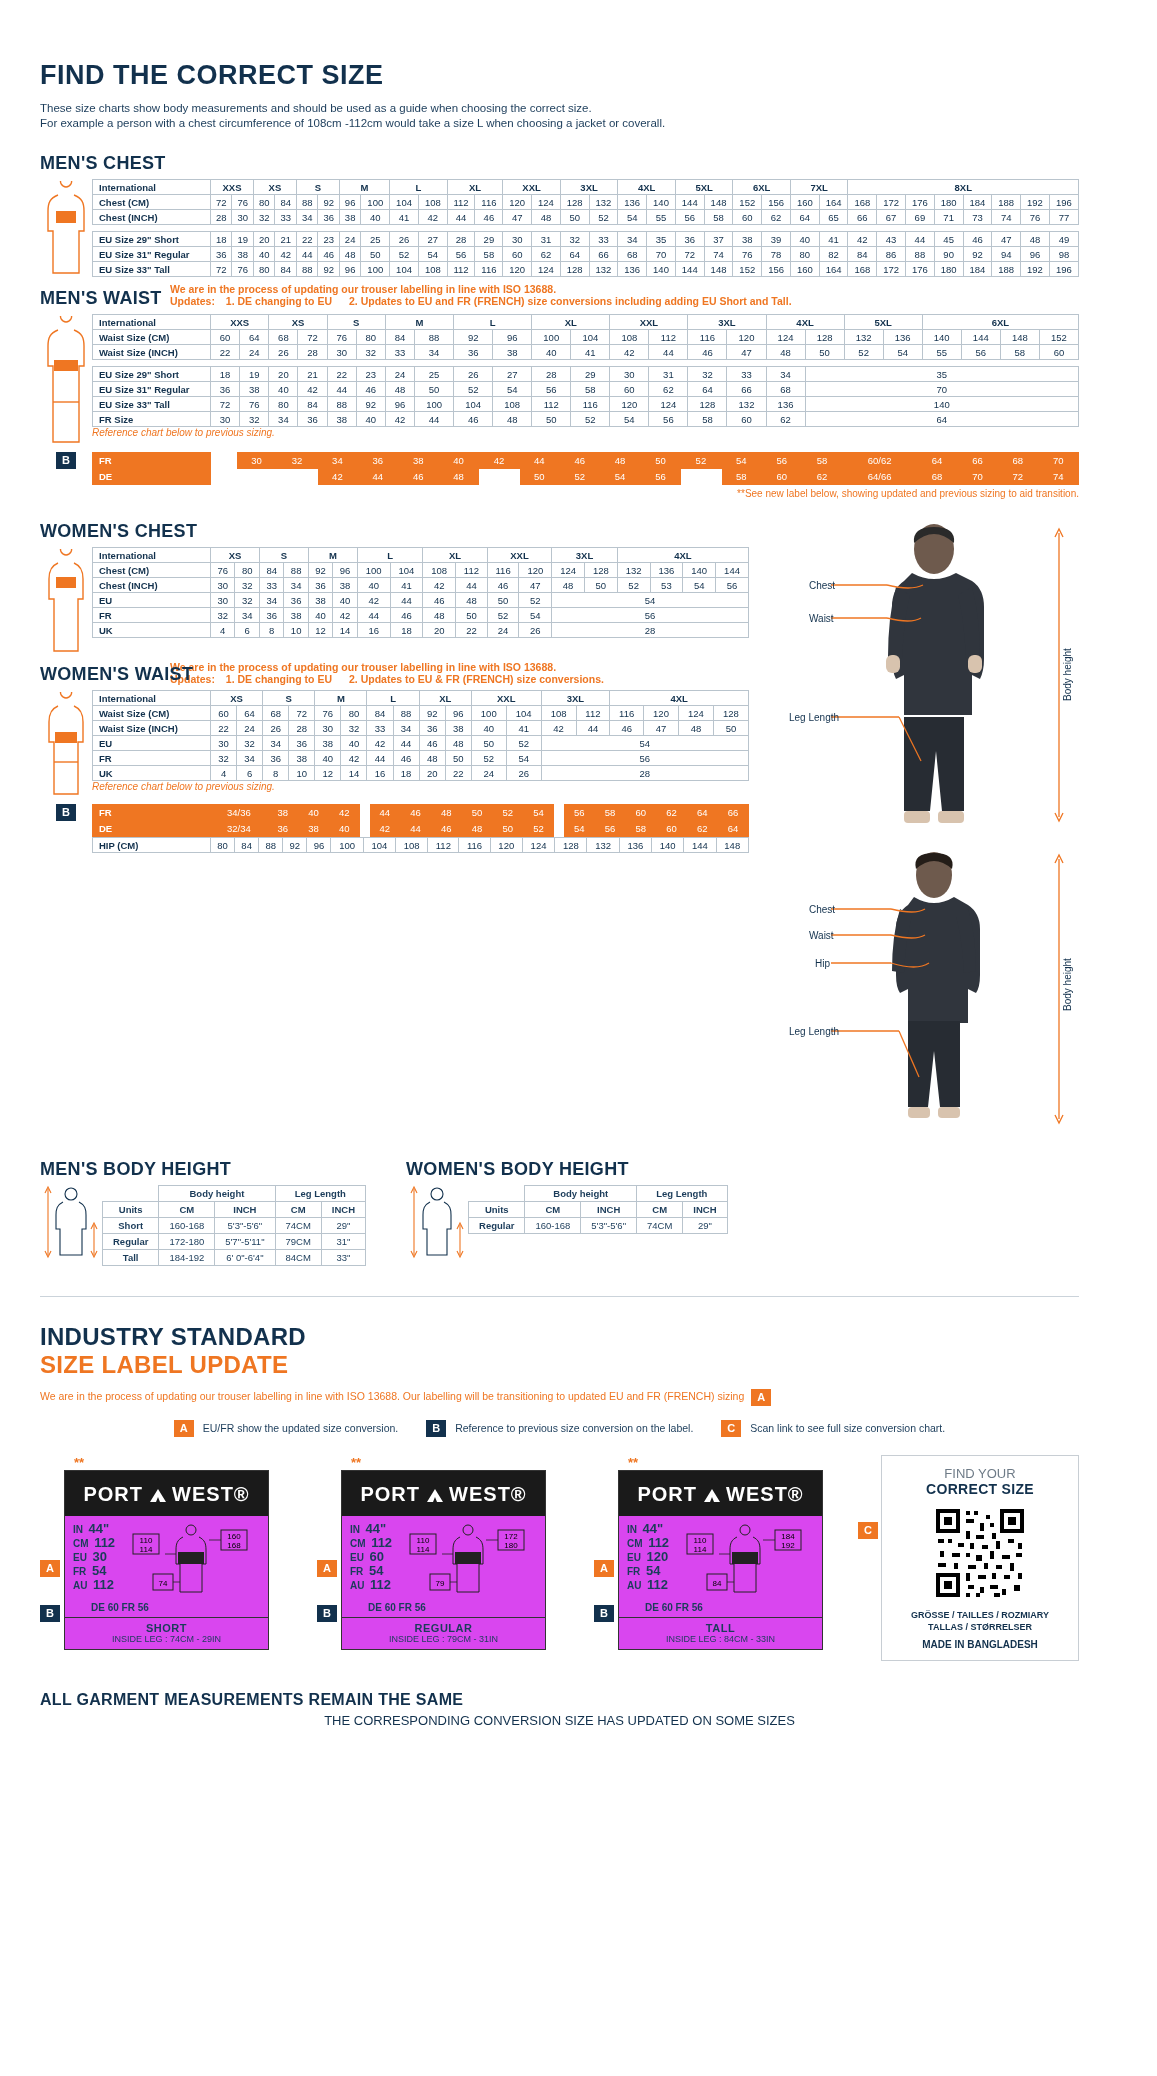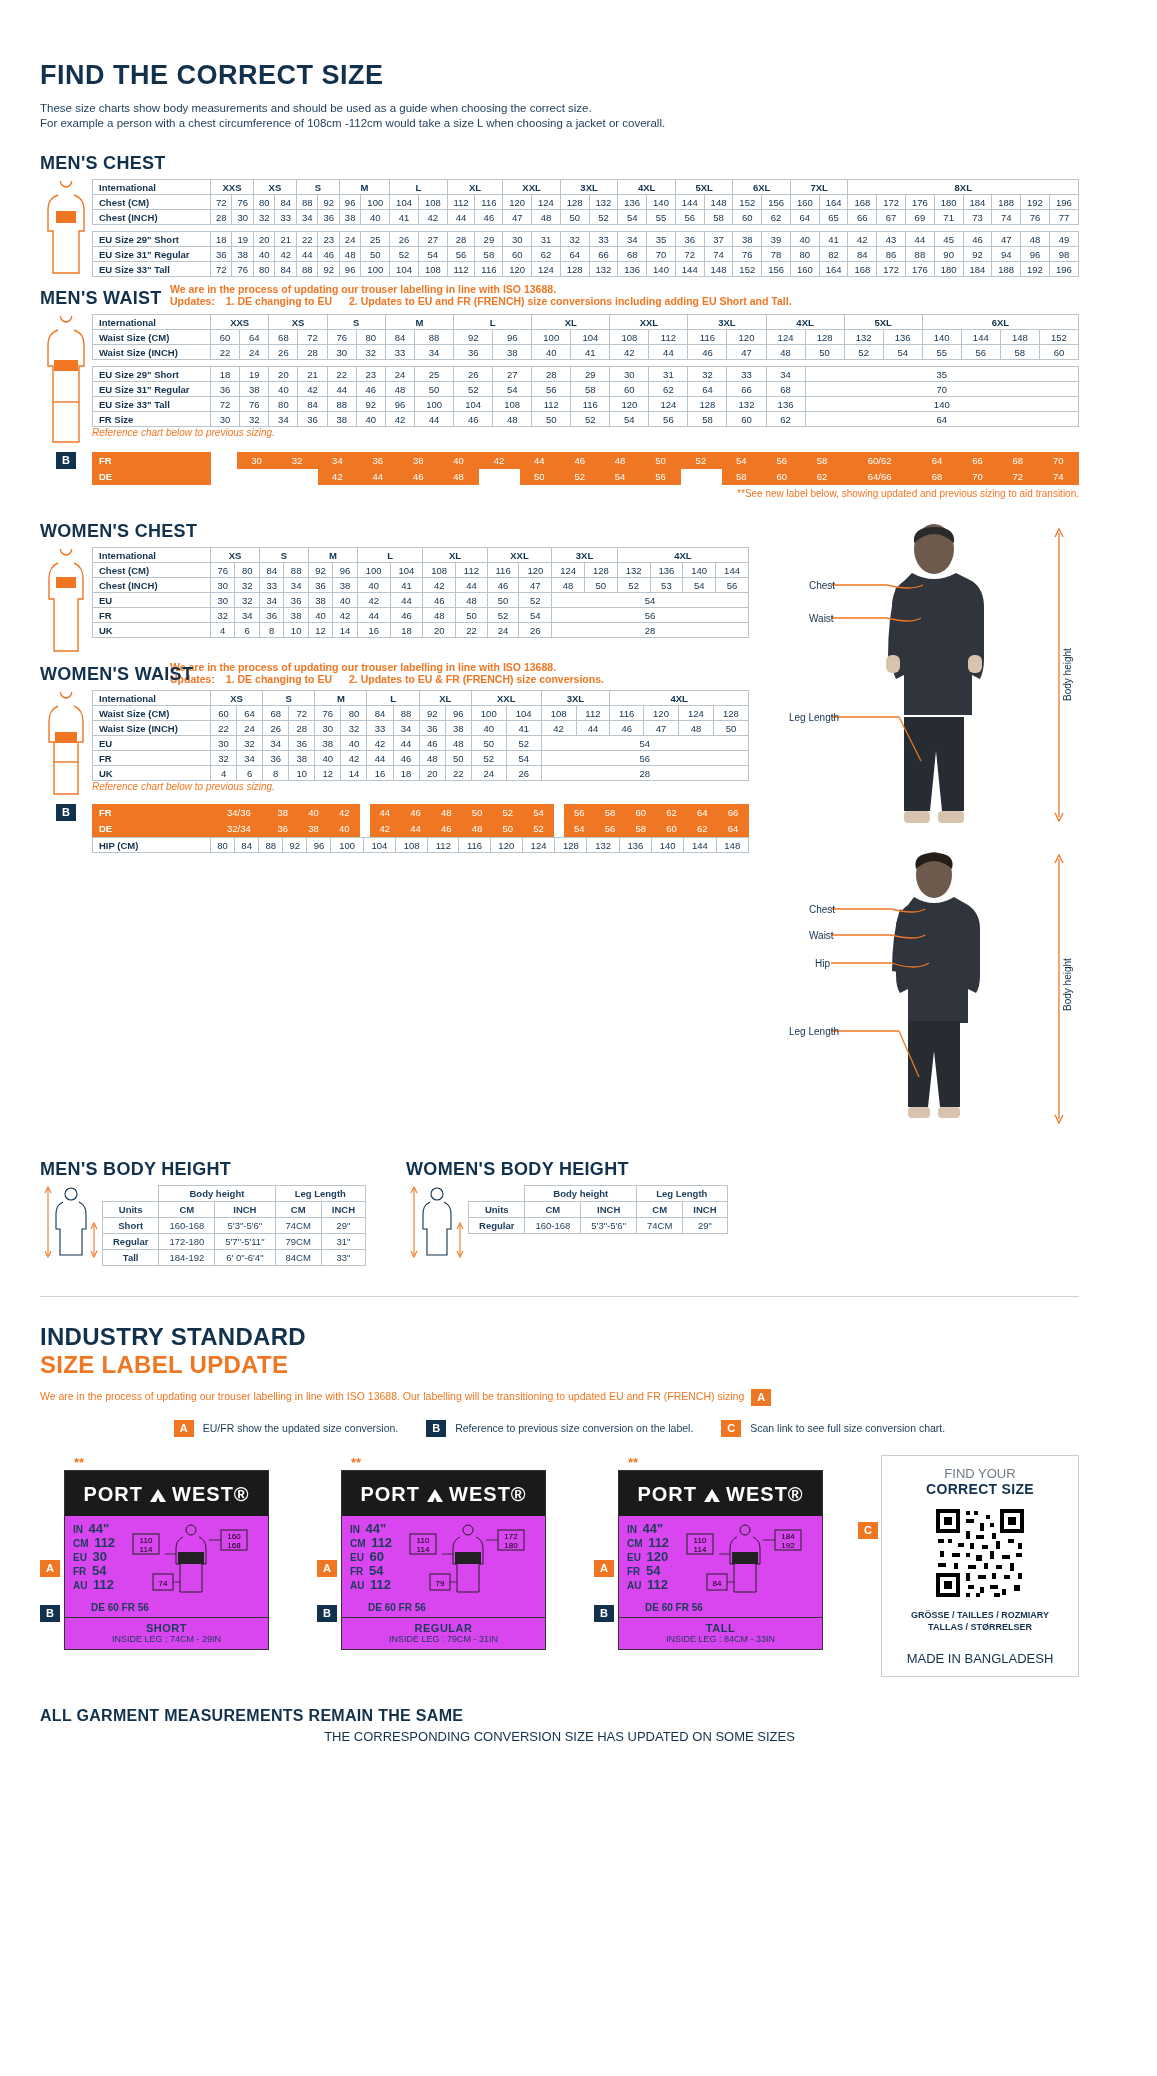--- a/index.html
+++ b/index.html
@@ -148,21 +148,21 @@
   .label-foot .big { font-size: 11px; font-weight: bold; letter-spacing: .5px; }
   .de-line { font-size: 10px; font-style: italic; padding: 2px 0 4px 26px; }
   .de-line b { font-weight: bold; font-style: normal; }
   .badge-left { position: absolute; left: -24px; }
 
   .qr-card { width: 200px; border: 1px solid #c8ced4; padding: 10px; text-align: center; position: relative; }
   .qr-card .f1 { font-size: 13px; color: #6e7b87; }
   .qr-card .f2 { font-size: 14px; font-weight: bold; color: #12314d; letter-spacing: .3px; margin-bottom: 8px;}
   .qr-img { width: 96px; height: 96px; margin: 0 auto 8px auto; }
   .qr-card .f3 { font-size: 9px; font-weight: bold; color: #12314d; line-height: 12px; }
-  .qr-card .f4 { font-size: 13px; font-weight: normal; color: #12314d; margin-top: 18px; }
+  .qr-card .f4 { font-size: 10px; font-weight: bold; color: #12314d; margin-top: 6px; }
 
   .footer-1 { text-align: left; font-size: 16px; font-weight: bold; color: #12314d; margin-top: 30px; letter-spacing: .3px; }
   .footer-2 { text-align: center; font-size: 13px; color: #12314d; margin-top: 4px; }
 
   .model-figure { position: relative; }
 </style>
 </head>
 <body>
 
 <div class="page">

